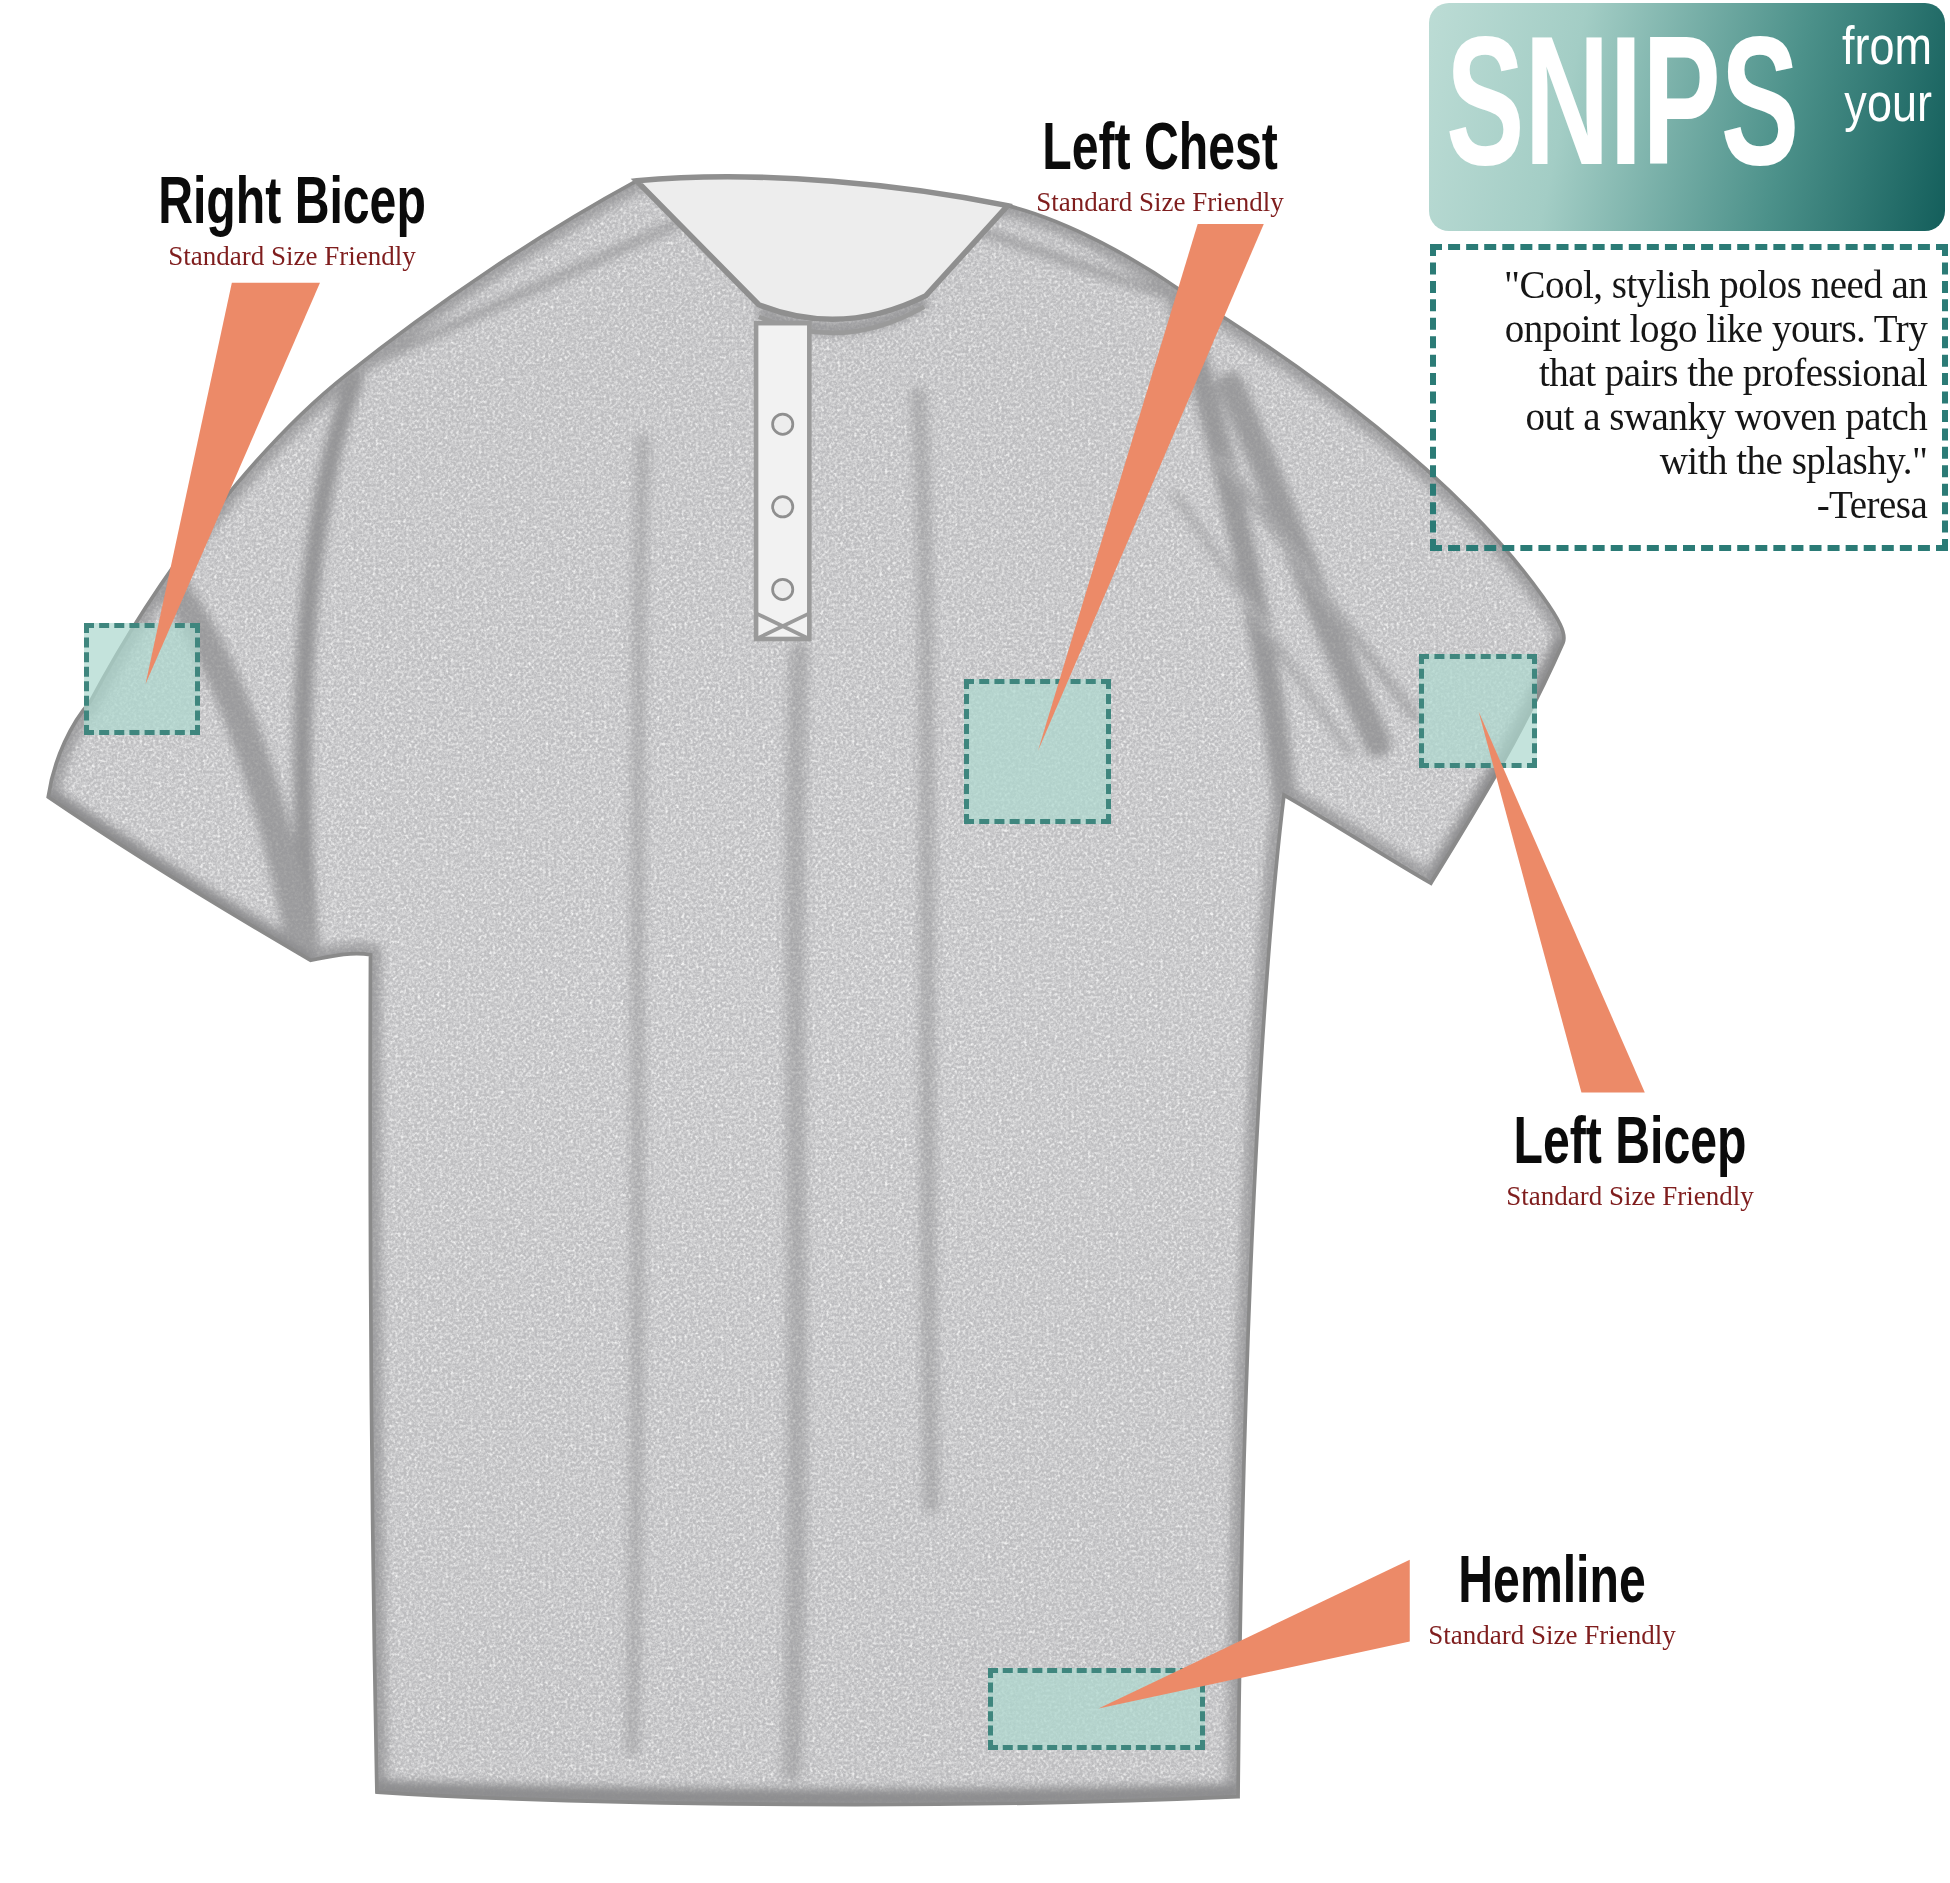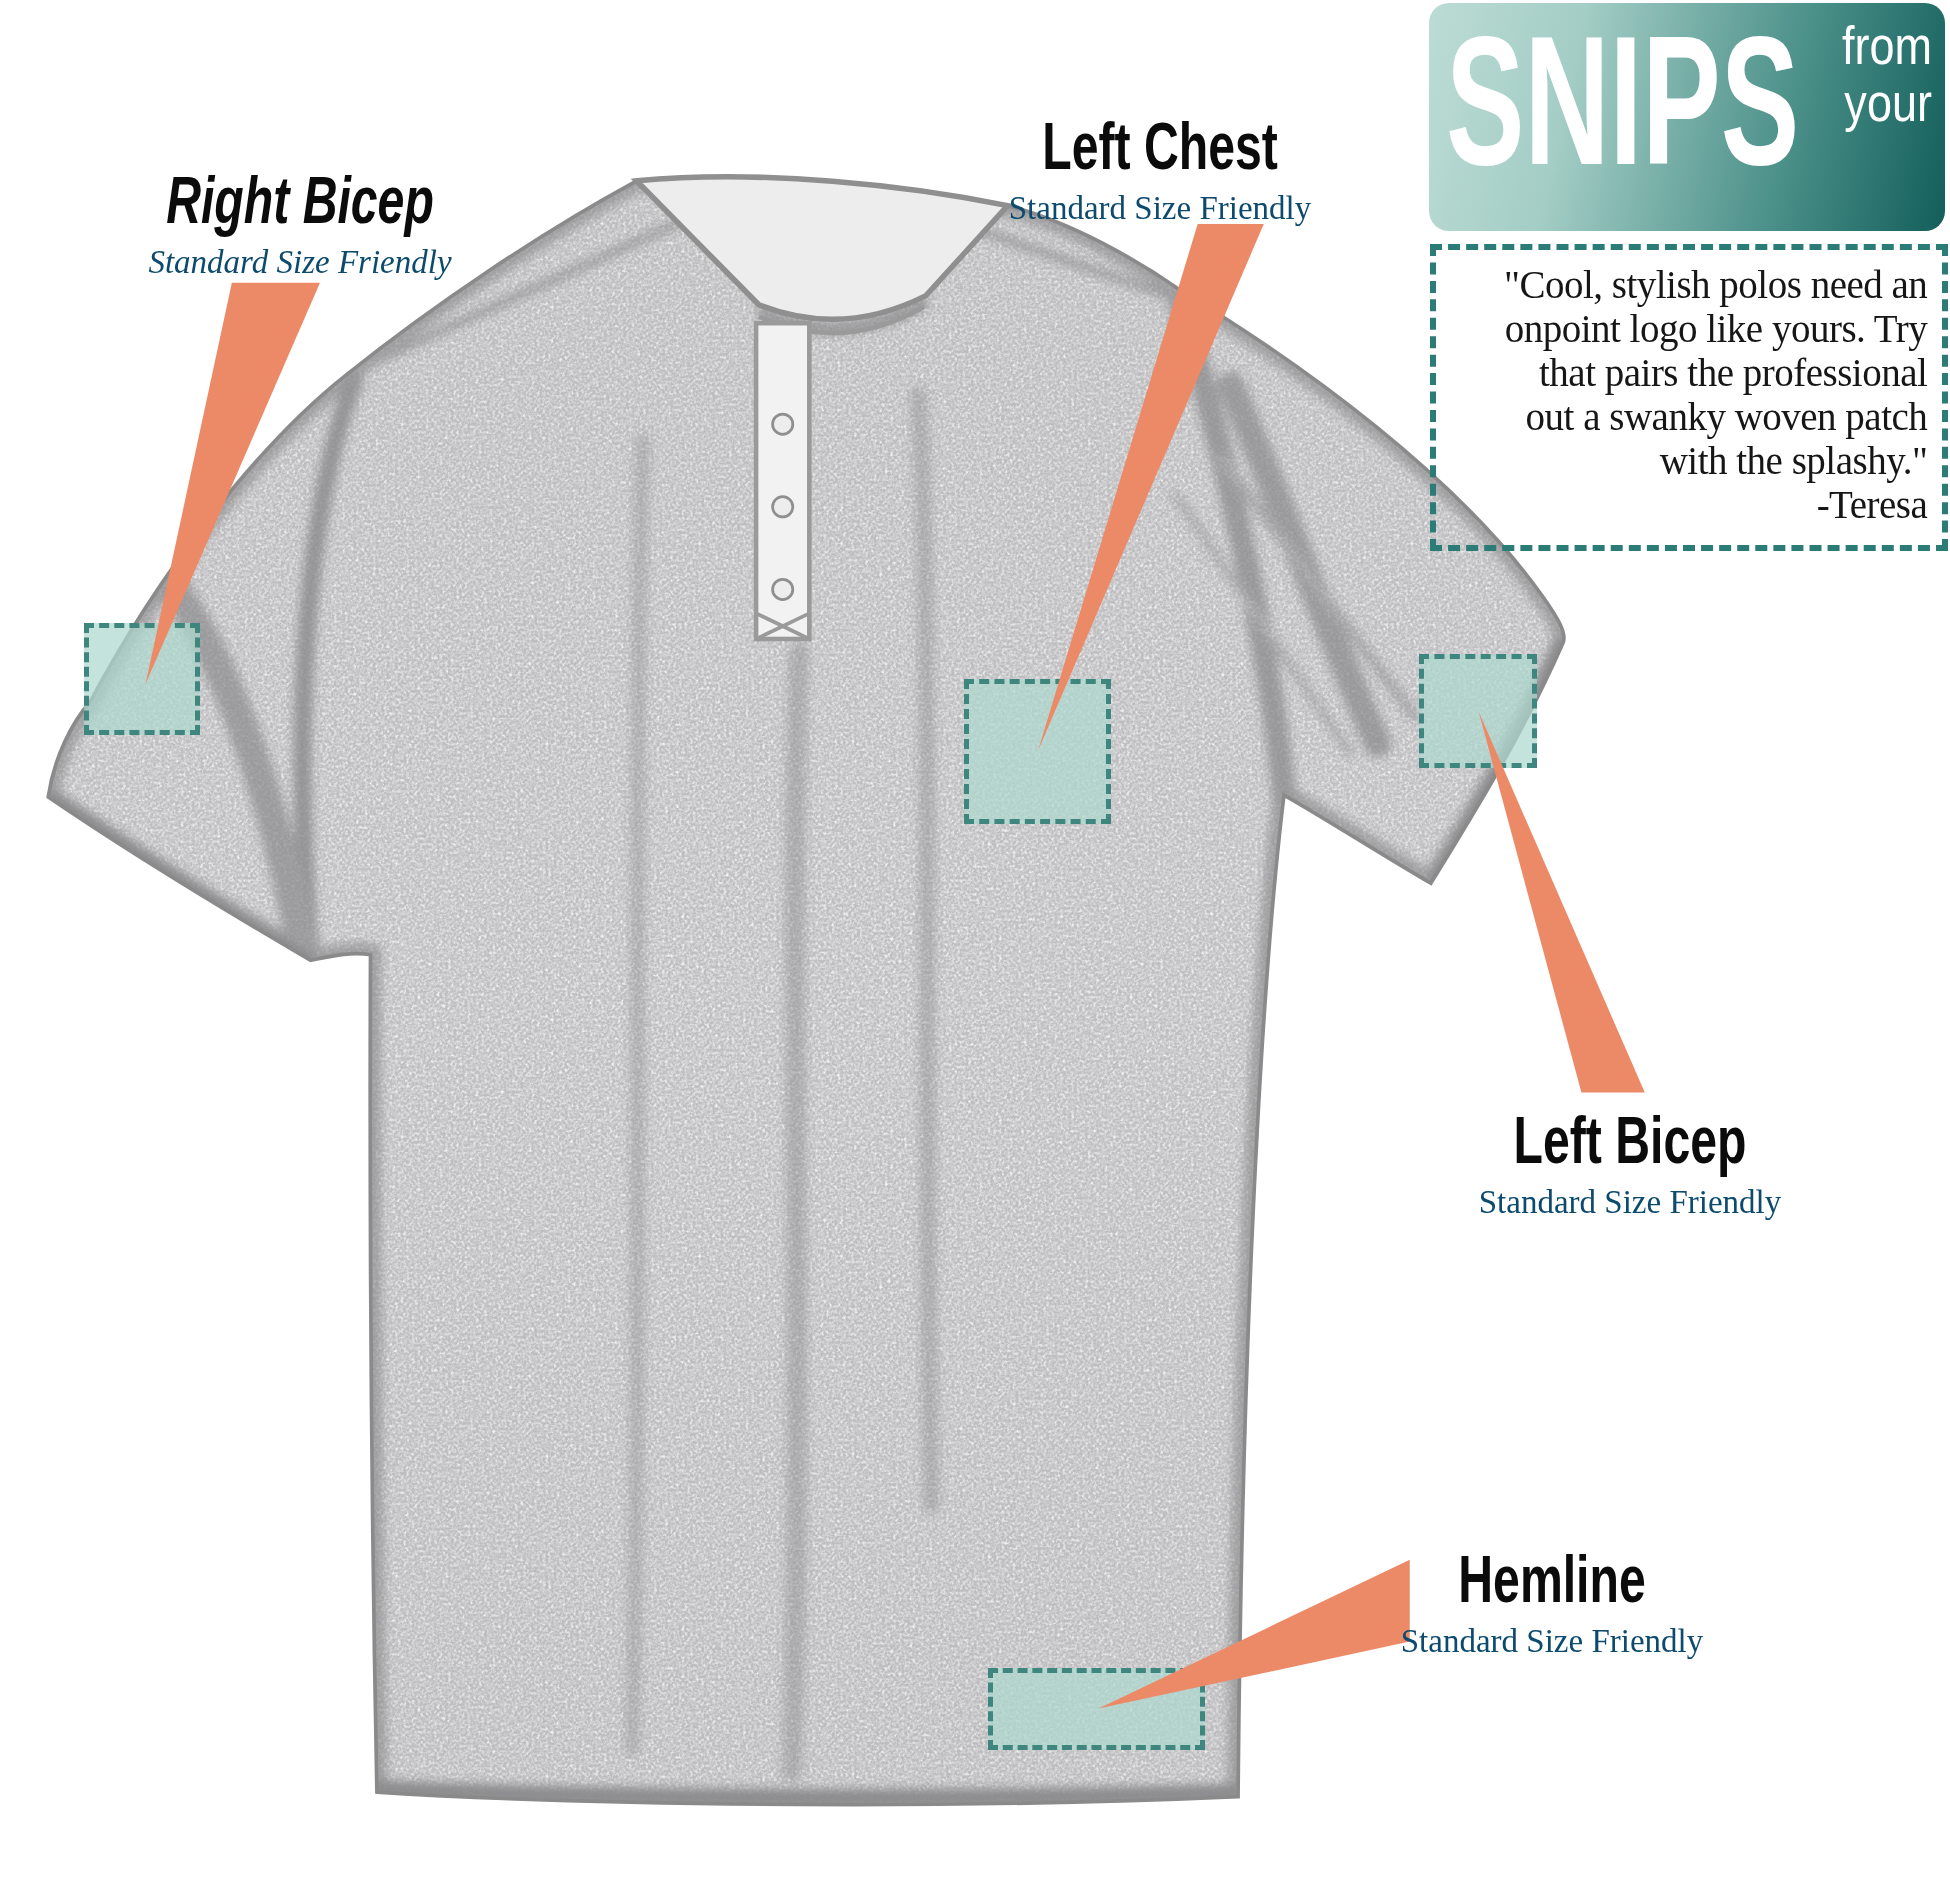--- a/index.html
+++ b/index.html
@@ -14,22 +14,22 @@
   .patch-left-chest{left:964px;top:679px;width:147px;height:145px;}
   .patch-left-bicep{left:1419px;top:654px;width:118px;height:114px;}
   .patch-hemline{left:988px;top:1668px;width:217px;height:82px;}
 
   .overlay{position:absolute;left:0;top:0;z-index:3;pointer-events:none;}
 
   
   .placement-label{position:absolute;width:478px;margin-left:-239px;text-align:center;z-index:4;}
   .pl-title{font-family:"Liberation Sans",sans-serif;font-weight:700;font-size:66px;line-height:66px;
             color:#0b0b0b;transform:scaleX(0.73);white-space:nowrap;}
-  .pl-note{font-family:"Liberation Serif",serif;font-size:33px;line-height:31px;color:#0c4a6e;margin-top:14px;}
-  .lbl-right-bicep{left:300px;top:167px;font-style:italic;}
+  .pl-note{font-family:"Liberation Serif",serif;font-size:27px;line-height:31px;color:#7f1d1d;margin-top:8px;}
+  .lbl-right-bicep{left:292px;top:167px;}
   .lbl-left-chest{left:1160px;top:113px;}
   .lbl-left-bicep{left:1630px;top:1107px;}
   .lbl-hemline{left:1552px;top:1546px;}
 
   
   .brand{position:absolute;left:1429px;top:2.8px;width:516px;height:228px;z-index:5;
          background:linear-gradient(102deg,#bcdcd5 0%,#a3cdc5 28%,#4c918a 68%,#135e5b 100%);border-radius:20px;}
   .brand-title{position:absolute;left:16.5px;top:5.5px;color:#ffffff;font-weight:700;
                font-size:184px;line-height:184px;transform:scaleX(0.64);transform-origin:0 0;}
   .brand-aside{position:absolute;right:13px;top:14.7px;text-align:right;color:#ffffff;

